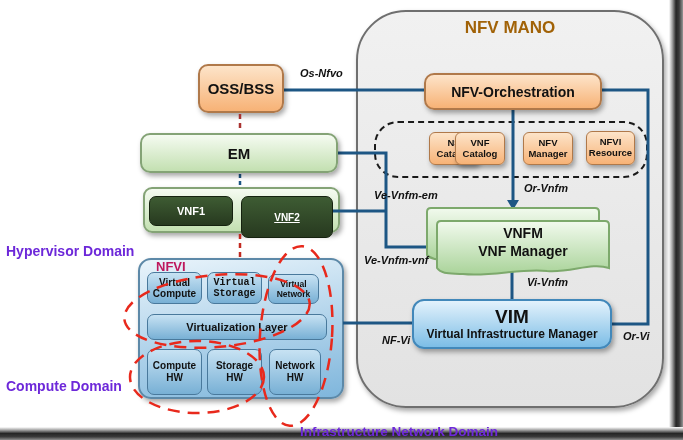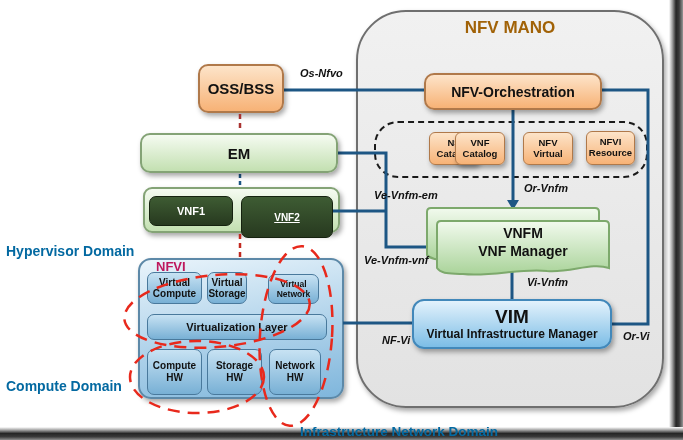--- a/index.html
+++ b/index.html
@@ -12,21 +12,21 @@
   .orange{background:linear-gradient(#fde4c9,#f7b276);border:2px solid #b0794a;border-radius:10px;}
   .green{background:linear-gradient(#f5fbf1,#c3e0b1);border:2px solid #84a376;border-radius:10px;}
   .darkgreen{background:linear-gradient(#3e5c33,#27391f);border:1px solid #15220f;
              border-radius:7px;color:#ffffff;}
   .bluebox{background:linear-gradient(#e3f2fc,#7cbde6);border:2px solid #4288ba;border-radius:12px;}
   .blueinner{background:linear-gradient(#c7e2f3,#78b0d5);border:1.5px solid #49799c;border-radius:7px;}
   .mano{background:linear-gradient(#f1f1f1,#e2e2e2);border:2px solid #6f6f6f;border-radius:50px;}
   .dashedbox{border:2px dashed #1a1a1a;border-radius:24px;background:transparent;}
   .iface{position:absolute;font-style:italic;font-weight:bold;font-size:11px;color:#111;
          white-space:nowrap;z-index:30;}
-  .domain{position:absolute;font-weight:bold;font-size:14px;color:#0369a1;white-space:nowrap;z-index:30;}
+  .domain{position:absolute;font-weight:bold;font-size:14px;color:#6d28d9;white-space:nowrap;z-index:30;}
   svg{position:absolute;left:0;top:0;pointer-events:none;}
   .z1{z-index:1}.z2{z-index:2}.z3{z-index:3}.z5{z-index:5}.z10{z-index:10}
   .z11{z-index:11}.z20{z-index:20}.z30{z-index:30}
 </style>
 </head>
 <body>
 
 <div id="canvas">
 
   <div class="box mano shadow z1" style="left:356px;top:10px;width:308px;height:398px;"></div>
@@ -55,21 +55,21 @@
 
   <div class="box orange shadow z10" style="left:198px;top:64px;width:86px;height:49px;font-size:15px;">OSS/BSS</div>
 
   <div class="box orange shadow z10" style="left:424px;top:73px;width:178px;height:37px;font-size:14px;">NFV-Orchestration</div>
 
   <div class="box orange shadow z10" style="left:389px;top:132px;width:50px;height:33px;
        font-size:9.5px;line-height:1.15;border-width:1.5px;border-radius:6px;padding:1px;margin-left:40px;">NS Catalog</div>
   <div class="box orange shadow z10" style="left:455px;top:132px;width:50px;height:33px;
        font-size:9.5px;line-height:1.15;border-width:1.5px;border-radius:6px;padding:1px;">VNF Catalog</div>
   <div class="box orange shadow z10" style="left:523px;top:132px;width:50px;height:33px;
-       font-size:9.5px;line-height:1.15;border-width:1.5px;border-radius:6px;padding:1px;">NFV Virtual</div>
+       font-size:9.5px;line-height:1.15;border-width:1.5px;border-radius:6px;padding:1px;">NFV Manager</div>
   <div class="box orange shadow z10" style="left:586px;top:131px;width:49px;height:34px;
        font-size:9.5px;line-height:1.15;border-width:1.5px;border-radius:6px;padding:1px;">NFVI Resource</div>
 
   <div class="box green shadow z10" style="left:140px;top:133px;width:198px;height:40px;font-size:15px;">EM</div>
 
   <div class="box darkgreen z10" style="left:149px;top:196px;width:84px;height:30px;font-size:11px;">VNF1</div>
   <div class="box darkgreen z10" style="left:241px;top:196px;width:92px;height:42px;font-size:10px;text-decoration:underline;">VNF2</div>
 
   <svg class="z10" style="left:415px;top:203px;" width="205" height="90" viewBox="0 0 205 90">
     <defs>
@@ -90,22 +90,22 @@
   </div>
 
   <div class="box bluebox shadow z10" style="left:412px;top:299px;width:200px;height:50px;
        flex-direction:column;line-height:1.1;">
     <div style="font-size:19px;">VIM</div>
     <div style="font-size:12px;">Virtual Infrastructure Manager</div>
   </div>
 
   <div class="box blueinner z10" style="left:147px;top:272px;width:55px;height:32px;
        font-size:10px;line-height:1.15;">Virtual Compute</div>
-  <div class="box blueinner z10" style="left:207px;top:272px;width:40px;height:32px;
-       font-size:10px;line-height:1.15;">Virtual Storage</div>
+  <div class="box blueinner z10" style="left:207px;top:272px;width:55px;height:32px;
+       font-size:10px;line-height:1.15;font-family:Liberation Mono, monospace;">Virtual Storage</div>
   <div class="box blueinner z10" style="left:268px;top:274px;width:51px;height:30px;
        font-size:8.5px;line-height:1.2;">Virtual Network</div>
   <div class="box blueinner z10" style="left:147px;top:314px;width:180px;height:26px;font-size:11px;border-radius:7px;">Virtualization Layer</div>
   <div class="box blueinner z10" style="left:147px;top:349px;width:55px;height:46px;
        font-size:10px;line-height:1.2;">Compute HW</div>
   <div class="box blueinner z10" style="left:207px;top:349px;width:55px;height:46px;
        font-size:10px;line-height:1.2;">Storage HW</div>
   <div class="box blueinner z10" style="left:269px;top:349px;width:52px;height:46px;
        font-size:10px;line-height:1.2;">Network HW</div>
 

